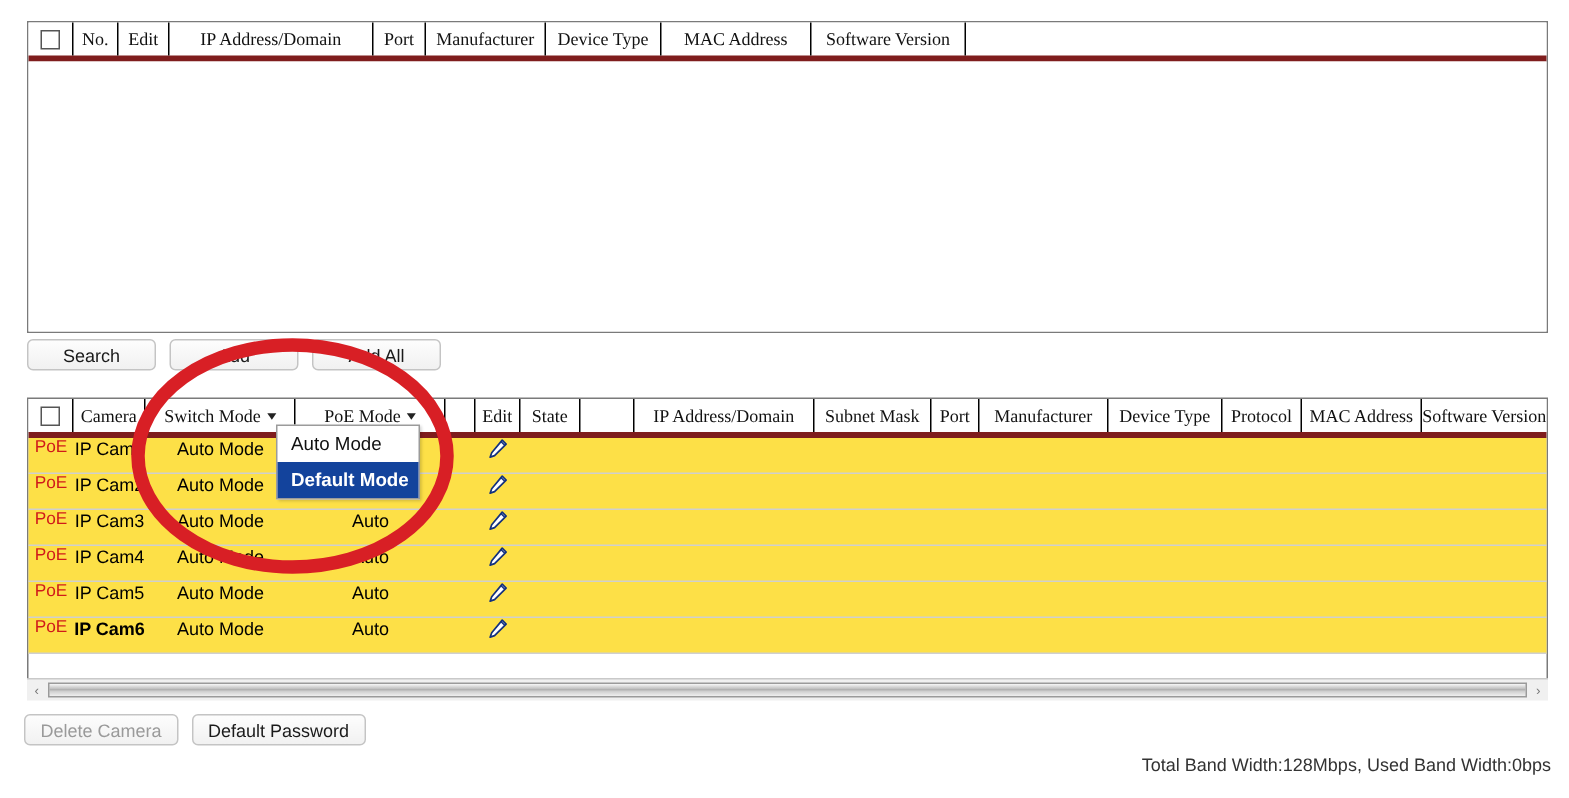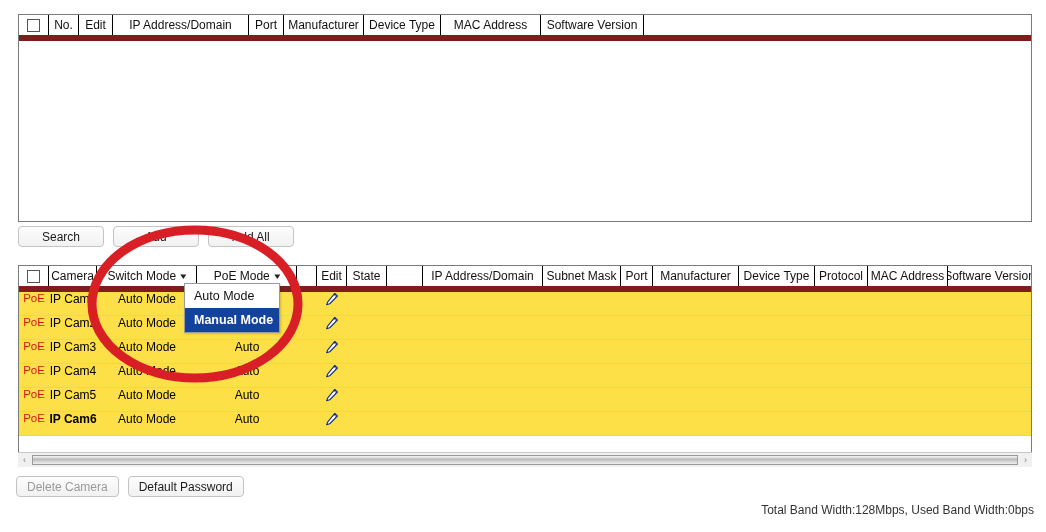--- a/index.html
+++ b/index.html
@@ -21,23 +21,24 @@
   .tbl-frame {
     position: absolute;
     border: 1px solid #7a7a7a;
     background: #ffffff;
     box-sizing: border-box;
   }
 
   .hdr-row {
     display: flex;
     height: 26px;
-    border-bottom: 6px solid #7f1d1d;
+    border-bottom: 4px solid #7f1d1d;
     box-sizing: border-box;
     background: #ffffff;
+    font-family: Liberation Serif, serif;
   }
   .hdr-cell {
     position: relative;
     box-sizing: border-box;
     border-right: 1px solid #000000;
     display: flex;
     align-items: center;
     justify-content: center;
     font-size: 12px;
     color: #111;
@@ -454,21 +455,21 @@
 </div>
 
 <div id="h-scroll">
   <div class="sb-arrow">‹</div>
   <div class="sb-thumb"></div>
   <div class="sb-arrow">›</div>
 </div>
 
 <div id="mode-dropdown">
     <div class="dd-item">Auto Mode</div>
-    <div class="dd-item selected">Manual Mode</div>
+    <div class="dd-item selected">Default Mode</div>
   </div>
 
 <div class="btn-row" id="bottom-btn-row">
     <div class="btn disabled">Delete Camera</div>
     <div class="btn">Default Password</div>
   </div>
 
 <svg id="annotation-ellipse" viewBox="0 0 218 160">
   <ellipse cx="109" cy="80" rx="103" ry="74" fill="none" stroke="#d81f25" stroke-width="9"></ellipse>
 </svg>

